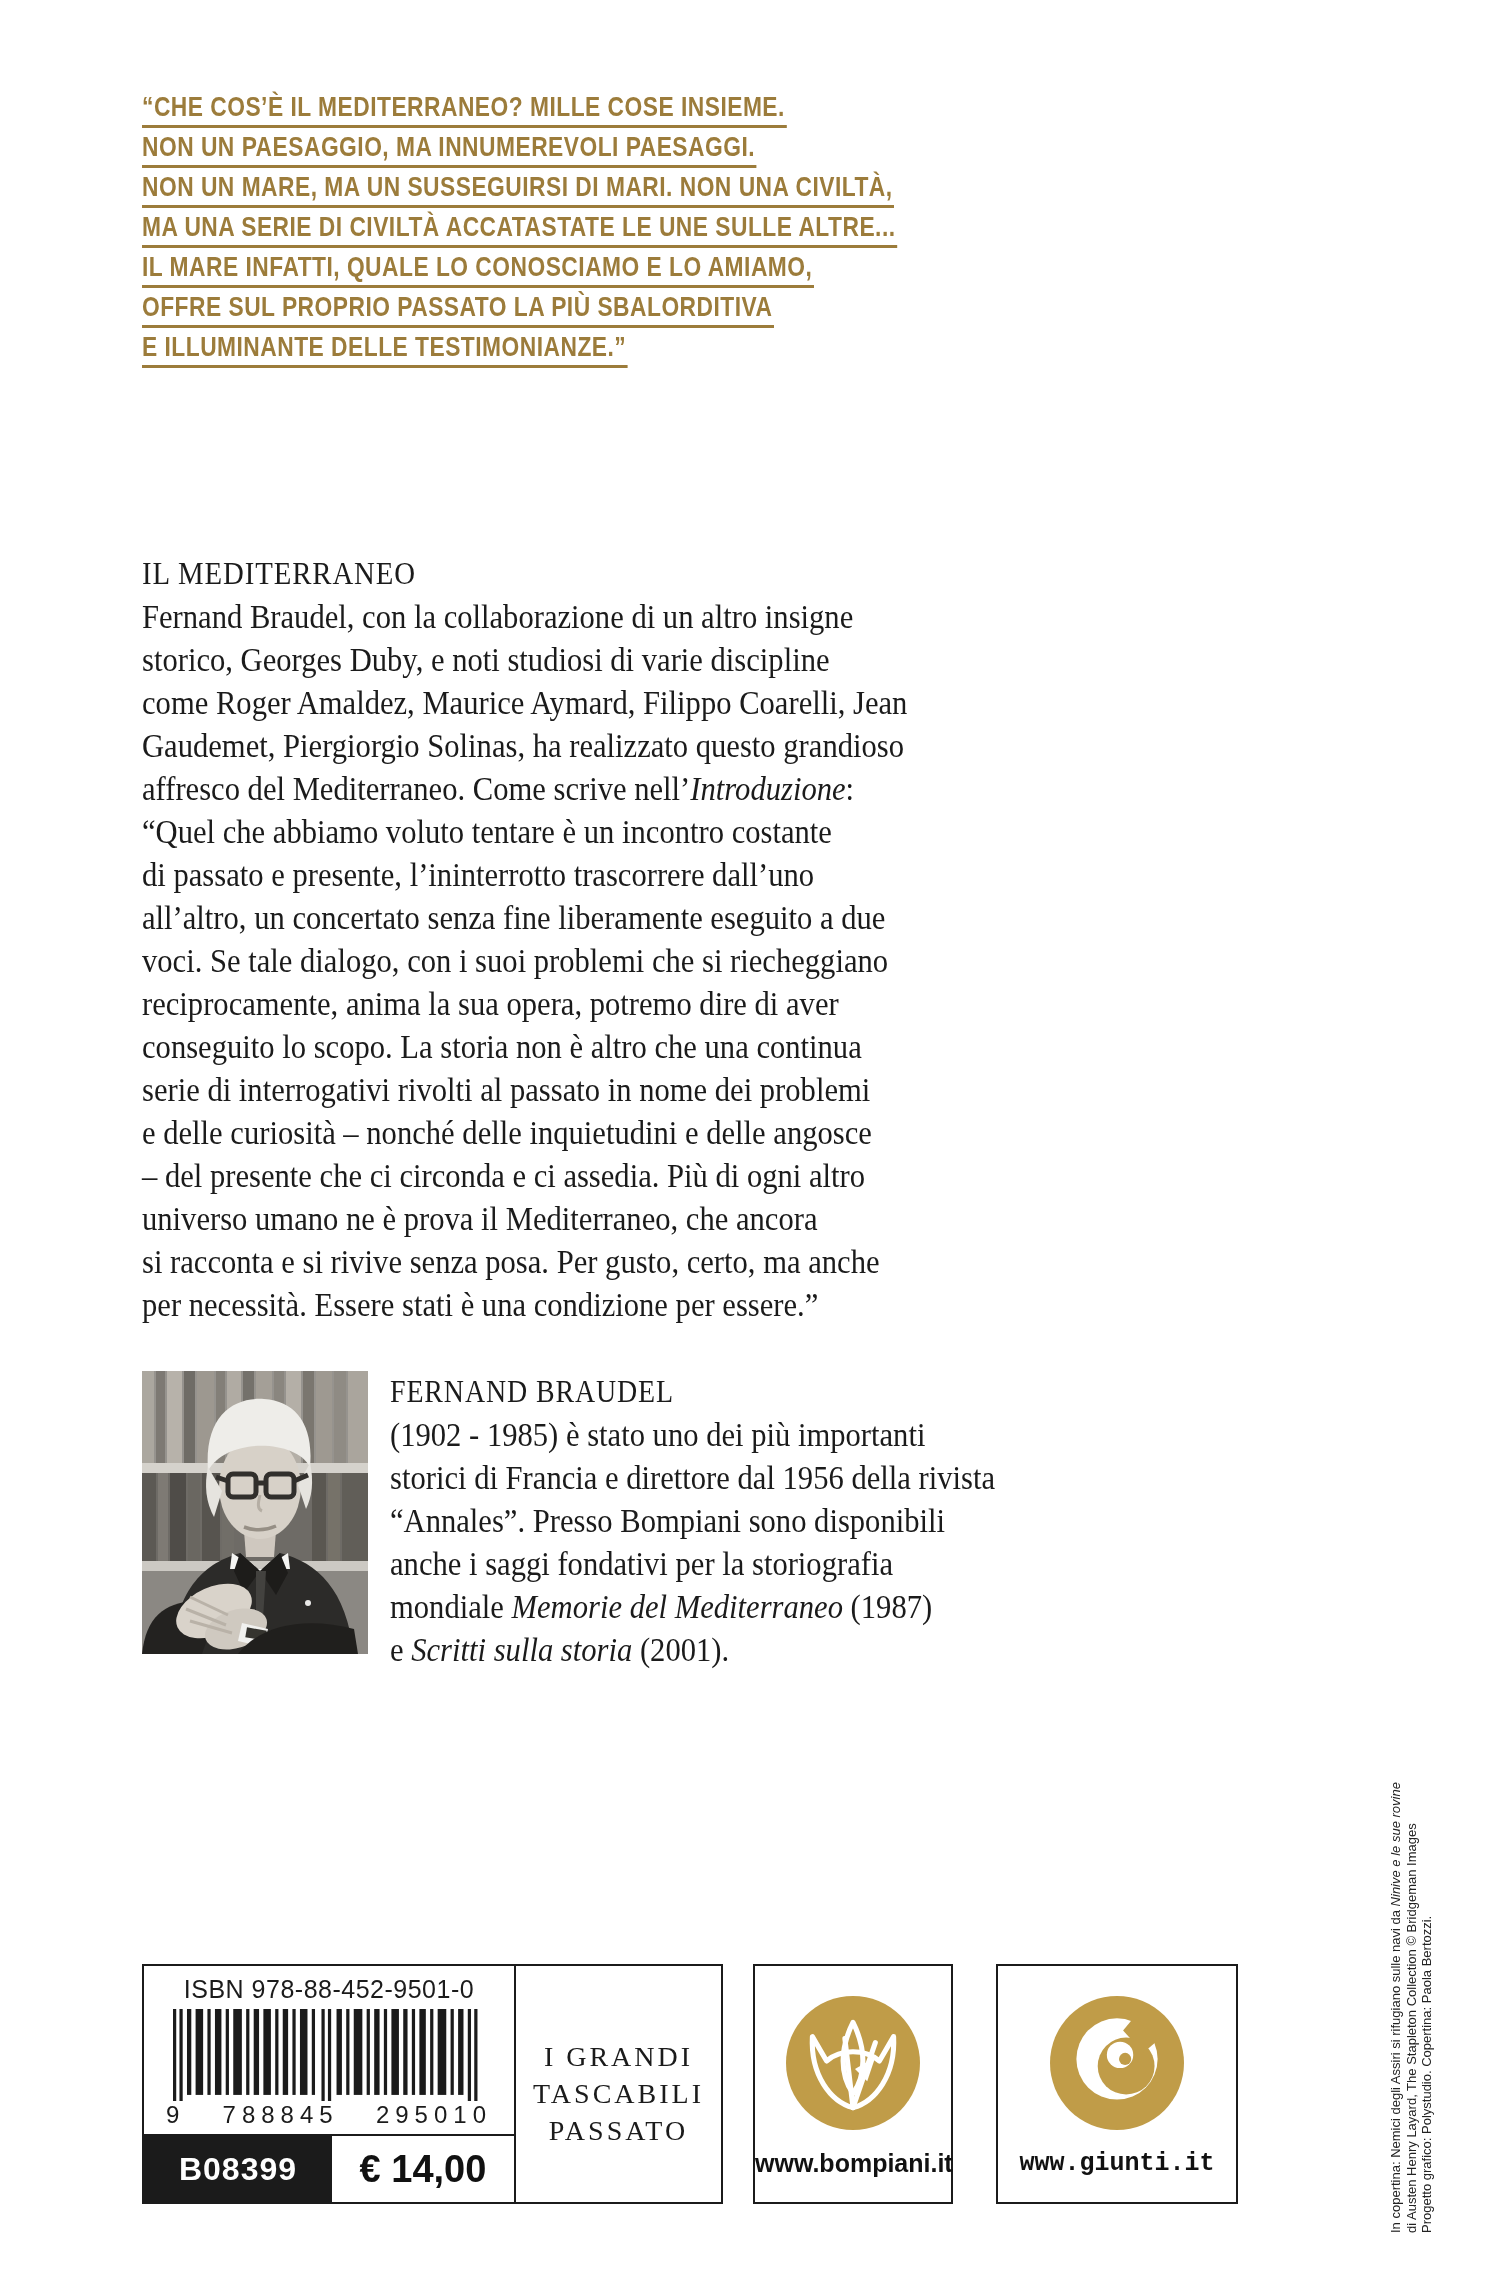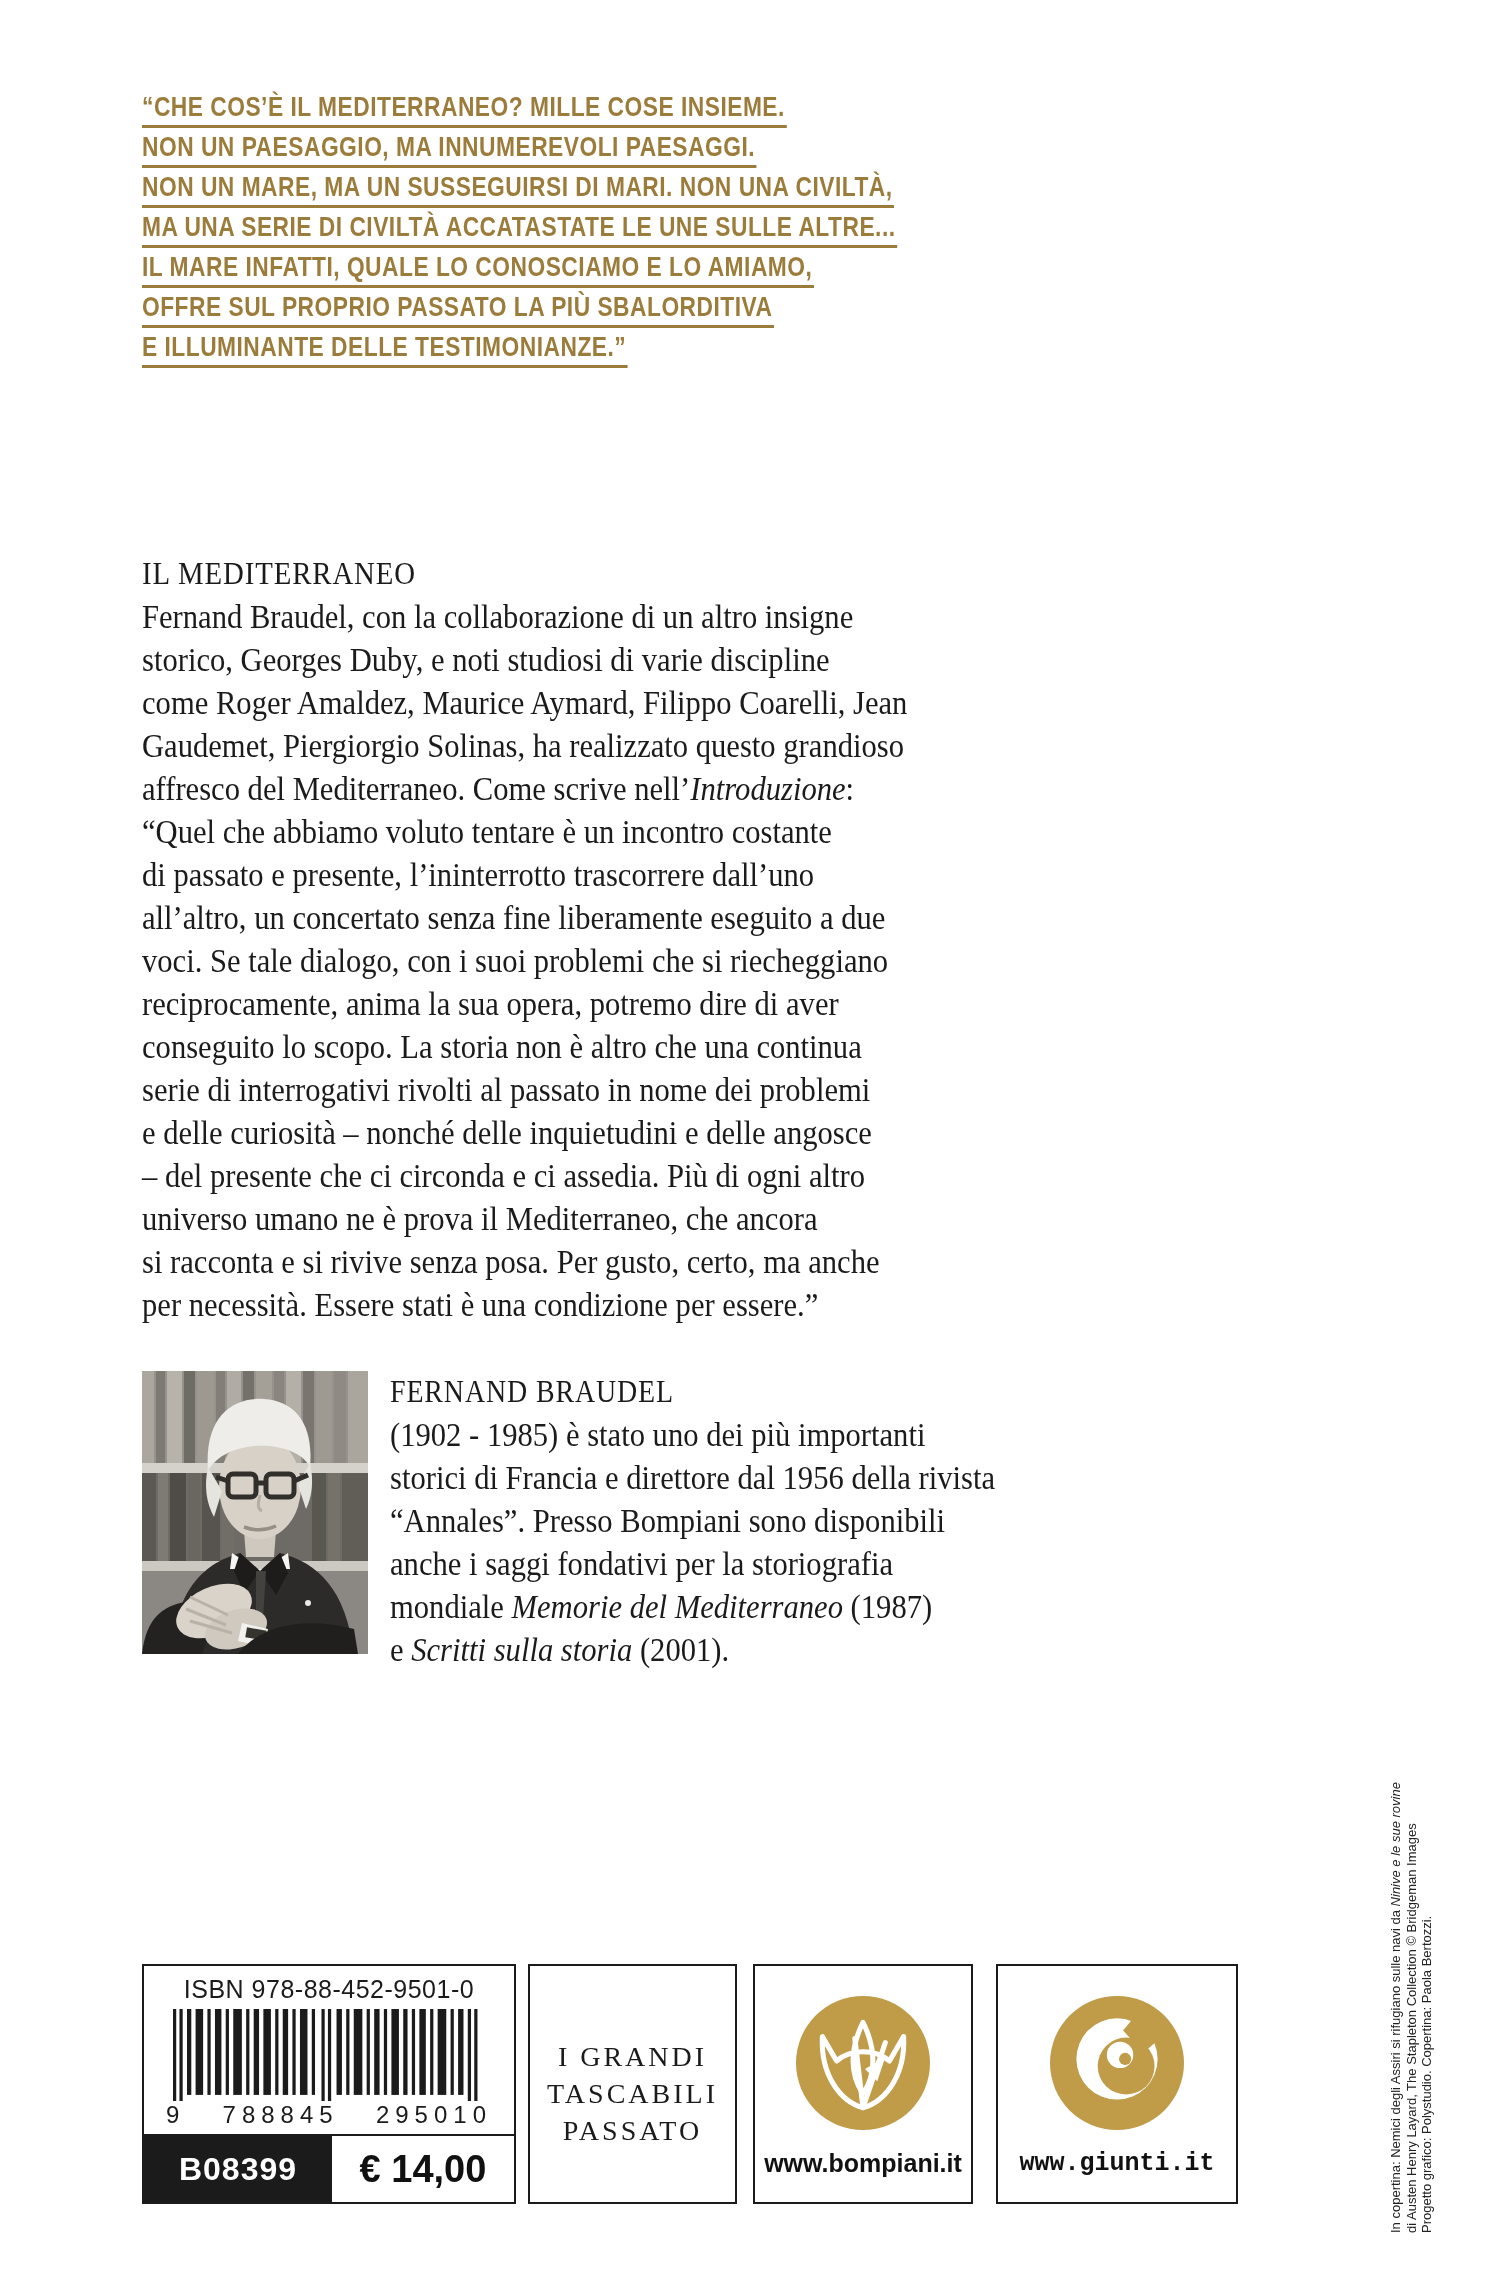--- a/index.html
+++ b/index.html
@@ -23,22 +23,22 @@
   .photo{position:absolute;left:142px;top:1371px;width:226px;height:283px;}
   .photo svg{display:block;width:100%;height:100%;}
   .bio{position:absolute;left:390px;top:1370px;transform:scaleX(.9);transform-origin:left top;
        font-family:"Liberation Serif",serif;font-size:34px;line-height:43px;color:#1b1b1b;
        white-space:nowrap;}
   .author-name{font-size:31px;line-height:43px;letter-spacing:1px;}
 
   
   .fbox{position:absolute;top:1928px;height:240px;border:2px solid #1b1b1b;background:#fff;box-sizing:border-box;margin-top:36px;}
   #box-barcode{left:142px;width:374px;}
-  #box-series{left:528px;width:209px;}
-  #box-bompiani{left:753px;width:220px;}
+  #box-series{left:514px;width:209px;}
+  #box-bompiani{left:753px;width:200px;}
   #box-giunti{left:996px;width:242px;font-family:Liberation Mono, monospace;}
 
   .isbn{margin-top:9px;text-align:center;font-size:25px;letter-spacing:.5px;color:#1b1b1b;}
   .barcode{display:block;margin:5px auto 0;width:312px;height:104px;}
   .bc-digits{display:flex;width:330px;margin:-12px auto 0;font-size:24px;justify-content:space-between;}
   .bc-digits span{background:#fff;padding:0 2px;letter-spacing:6px;}
   .price-row{position:absolute;left:0;right:0;bottom:0;height:66px;border-top:2px solid #1b1b1b;display:flex;}
   .code-badge{width:188px;background:#1b1b1b;color:#fff;font-weight:bold;font-size:32px;
               display:flex;align-items:center;justify-content:center;letter-spacing:1px;}
   .price{flex:1;display:flex;align-items:center;justify-content:center;font-weight:bold;font-size:38px;color:#111;}

